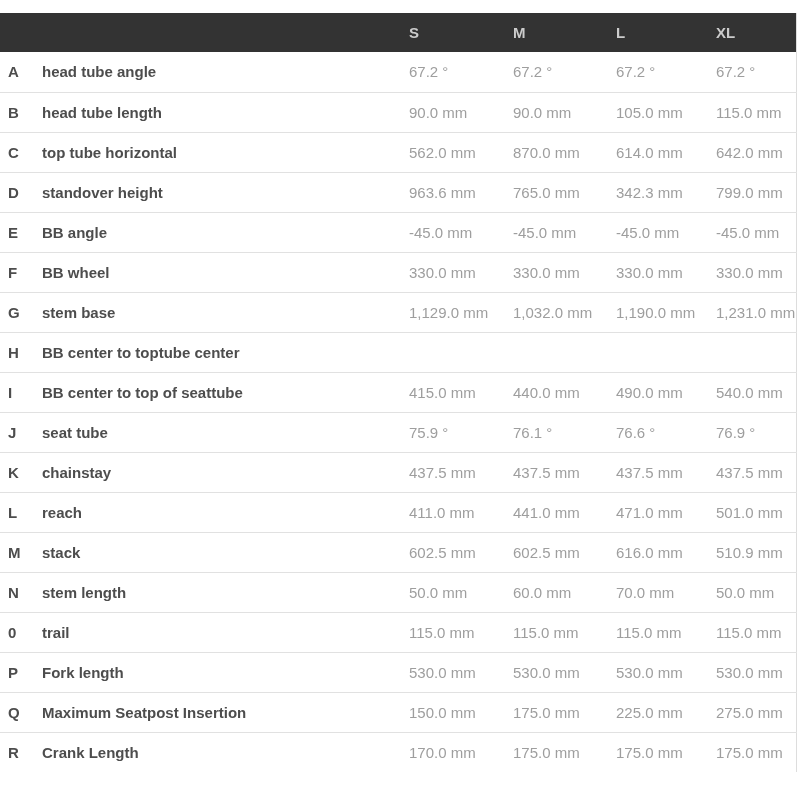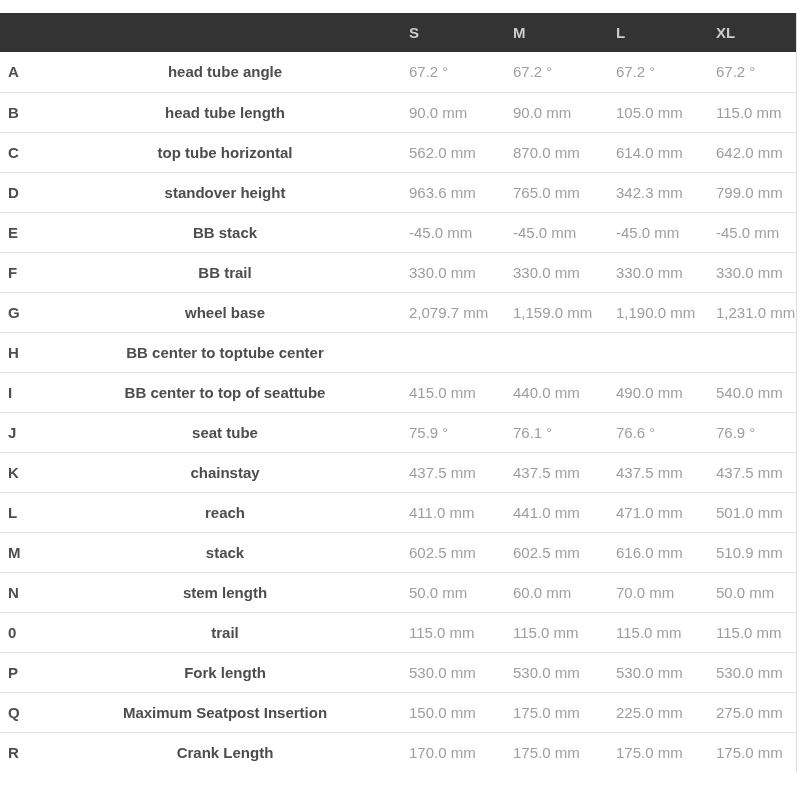--- a/index.html
+++ b/index.html
@@ -53,21 +53,20 @@
   tbody tr:first-child td { border-top: none; }
   .cell-key {
     padding-left: 8px;
     color: var(--label-text);
     font-weight: 700;
   }
   .cell-label {
     padding-left: 8px;
     color: var(--label-text);
     font-weight: 700;
-    text-align: center;
   }
   .cell-value {
     color: var(--value-text);
     font-weight: 400;
     padding-left: 1px;
   }
   th.th-value { padding-left: 1px; }
 </style>
 </head>
 <body>
@@ -122,39 +121,39 @@
         <tr>
           <td class="cell-key">D</td>
           <td class="cell-label">standover height</td>
           <td class="cell-value">963.6 mm</td>
           <td class="cell-value">765.0 mm</td>
           <td class="cell-value">342.3 mm</td>
           <td class="cell-value">799.0 mm</td>
         </tr>
         <tr>
           <td class="cell-key">E</td>
-          <td class="cell-label">BB stack</td>
+          <td class="cell-label">BB angle</td>
           <td class="cell-value">-45.0 mm</td>
           <td class="cell-value">-45.0 mm</td>
           <td class="cell-value">-45.0 mm</td>
           <td class="cell-value">-45.0 mm</td>
         </tr>
         <tr>
           <td class="cell-key">F</td>
-          <td class="cell-label">BB trail</td>
+          <td class="cell-label">BB wheel</td>
           <td class="cell-value">330.0 mm</td>
           <td class="cell-value">330.0 mm</td>
           <td class="cell-value">330.0 mm</td>
           <td class="cell-value">330.0 mm</td>
         </tr>
         <tr>
           <td class="cell-key">G</td>
-          <td class="cell-label">wheel base</td>
-          <td class="cell-value">2,079.7 mm</td>
-          <td class="cell-value">1,159.0 mm</td>
+          <td class="cell-label">stem base</td>
+          <td class="cell-value">1,129.0 mm</td>
+          <td class="cell-value">1,032.0 mm</td>
           <td class="cell-value">1,190.0 mm</td>
           <td class="cell-value">1,231.0 mm</td>
         </tr>
         <tr>
           <td class="cell-key">H</td>
           <td class="cell-label">BB center to toptube center</td>
           <td class="cell-value"></td>
           <td class="cell-value"></td>
           <td class="cell-value"></td>
           <td class="cell-value"></td>

